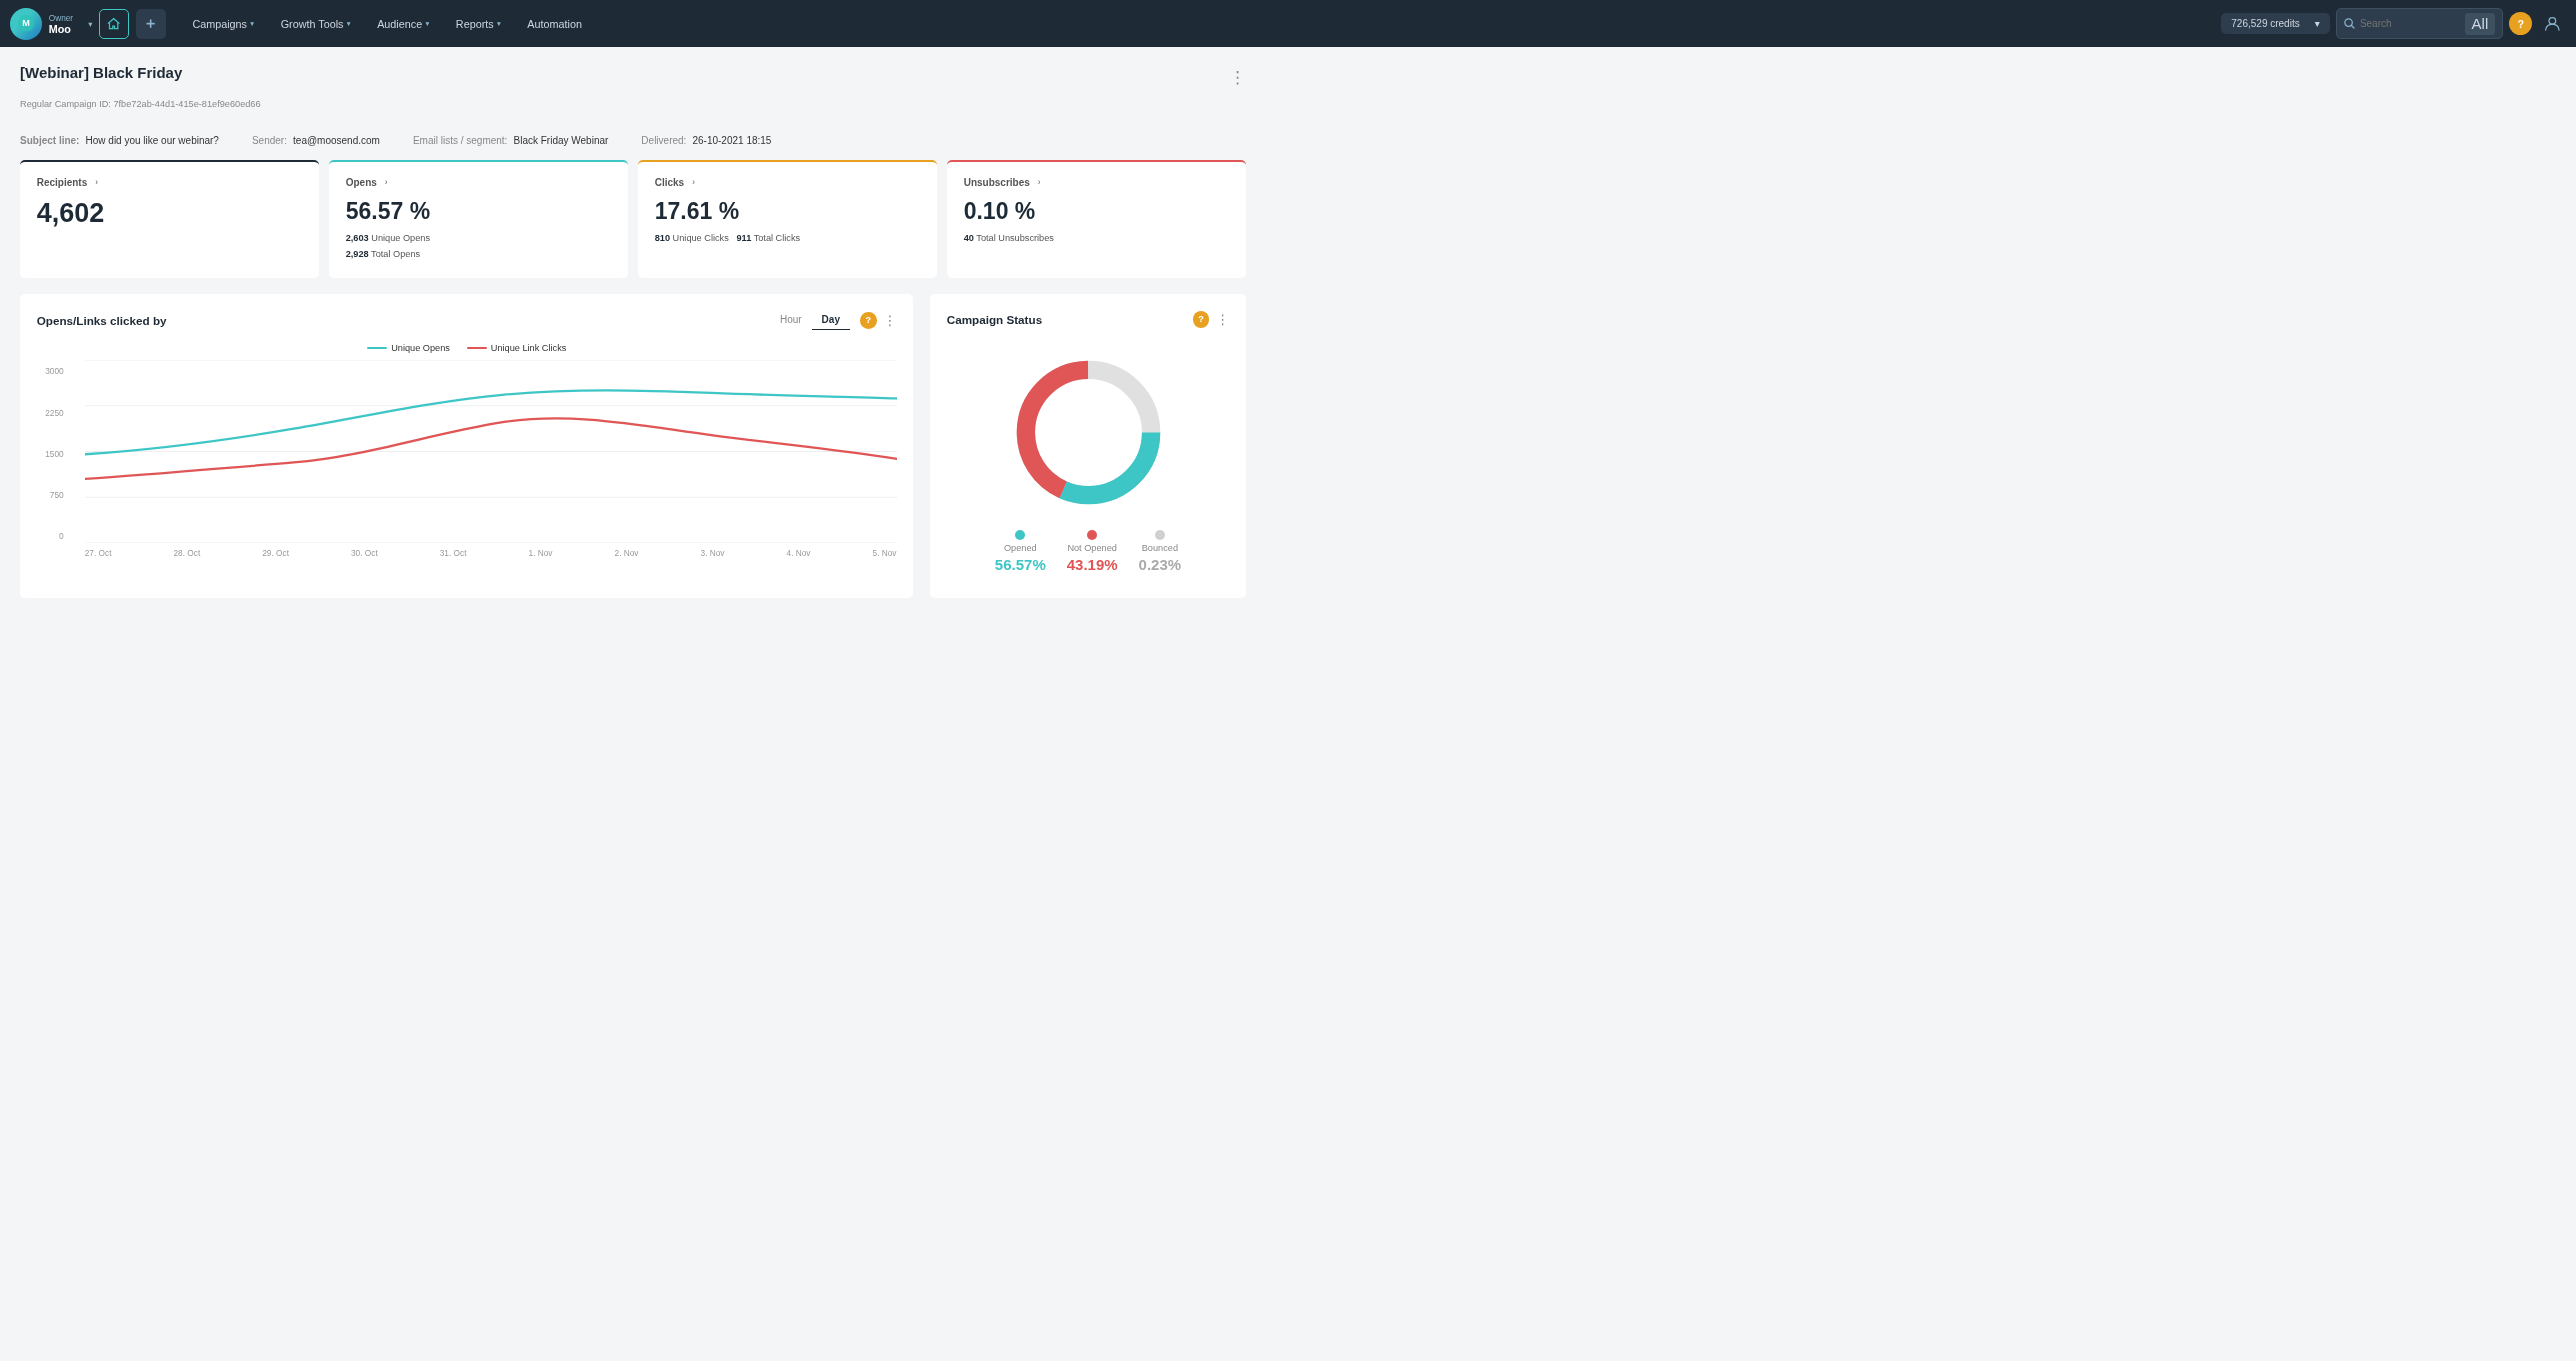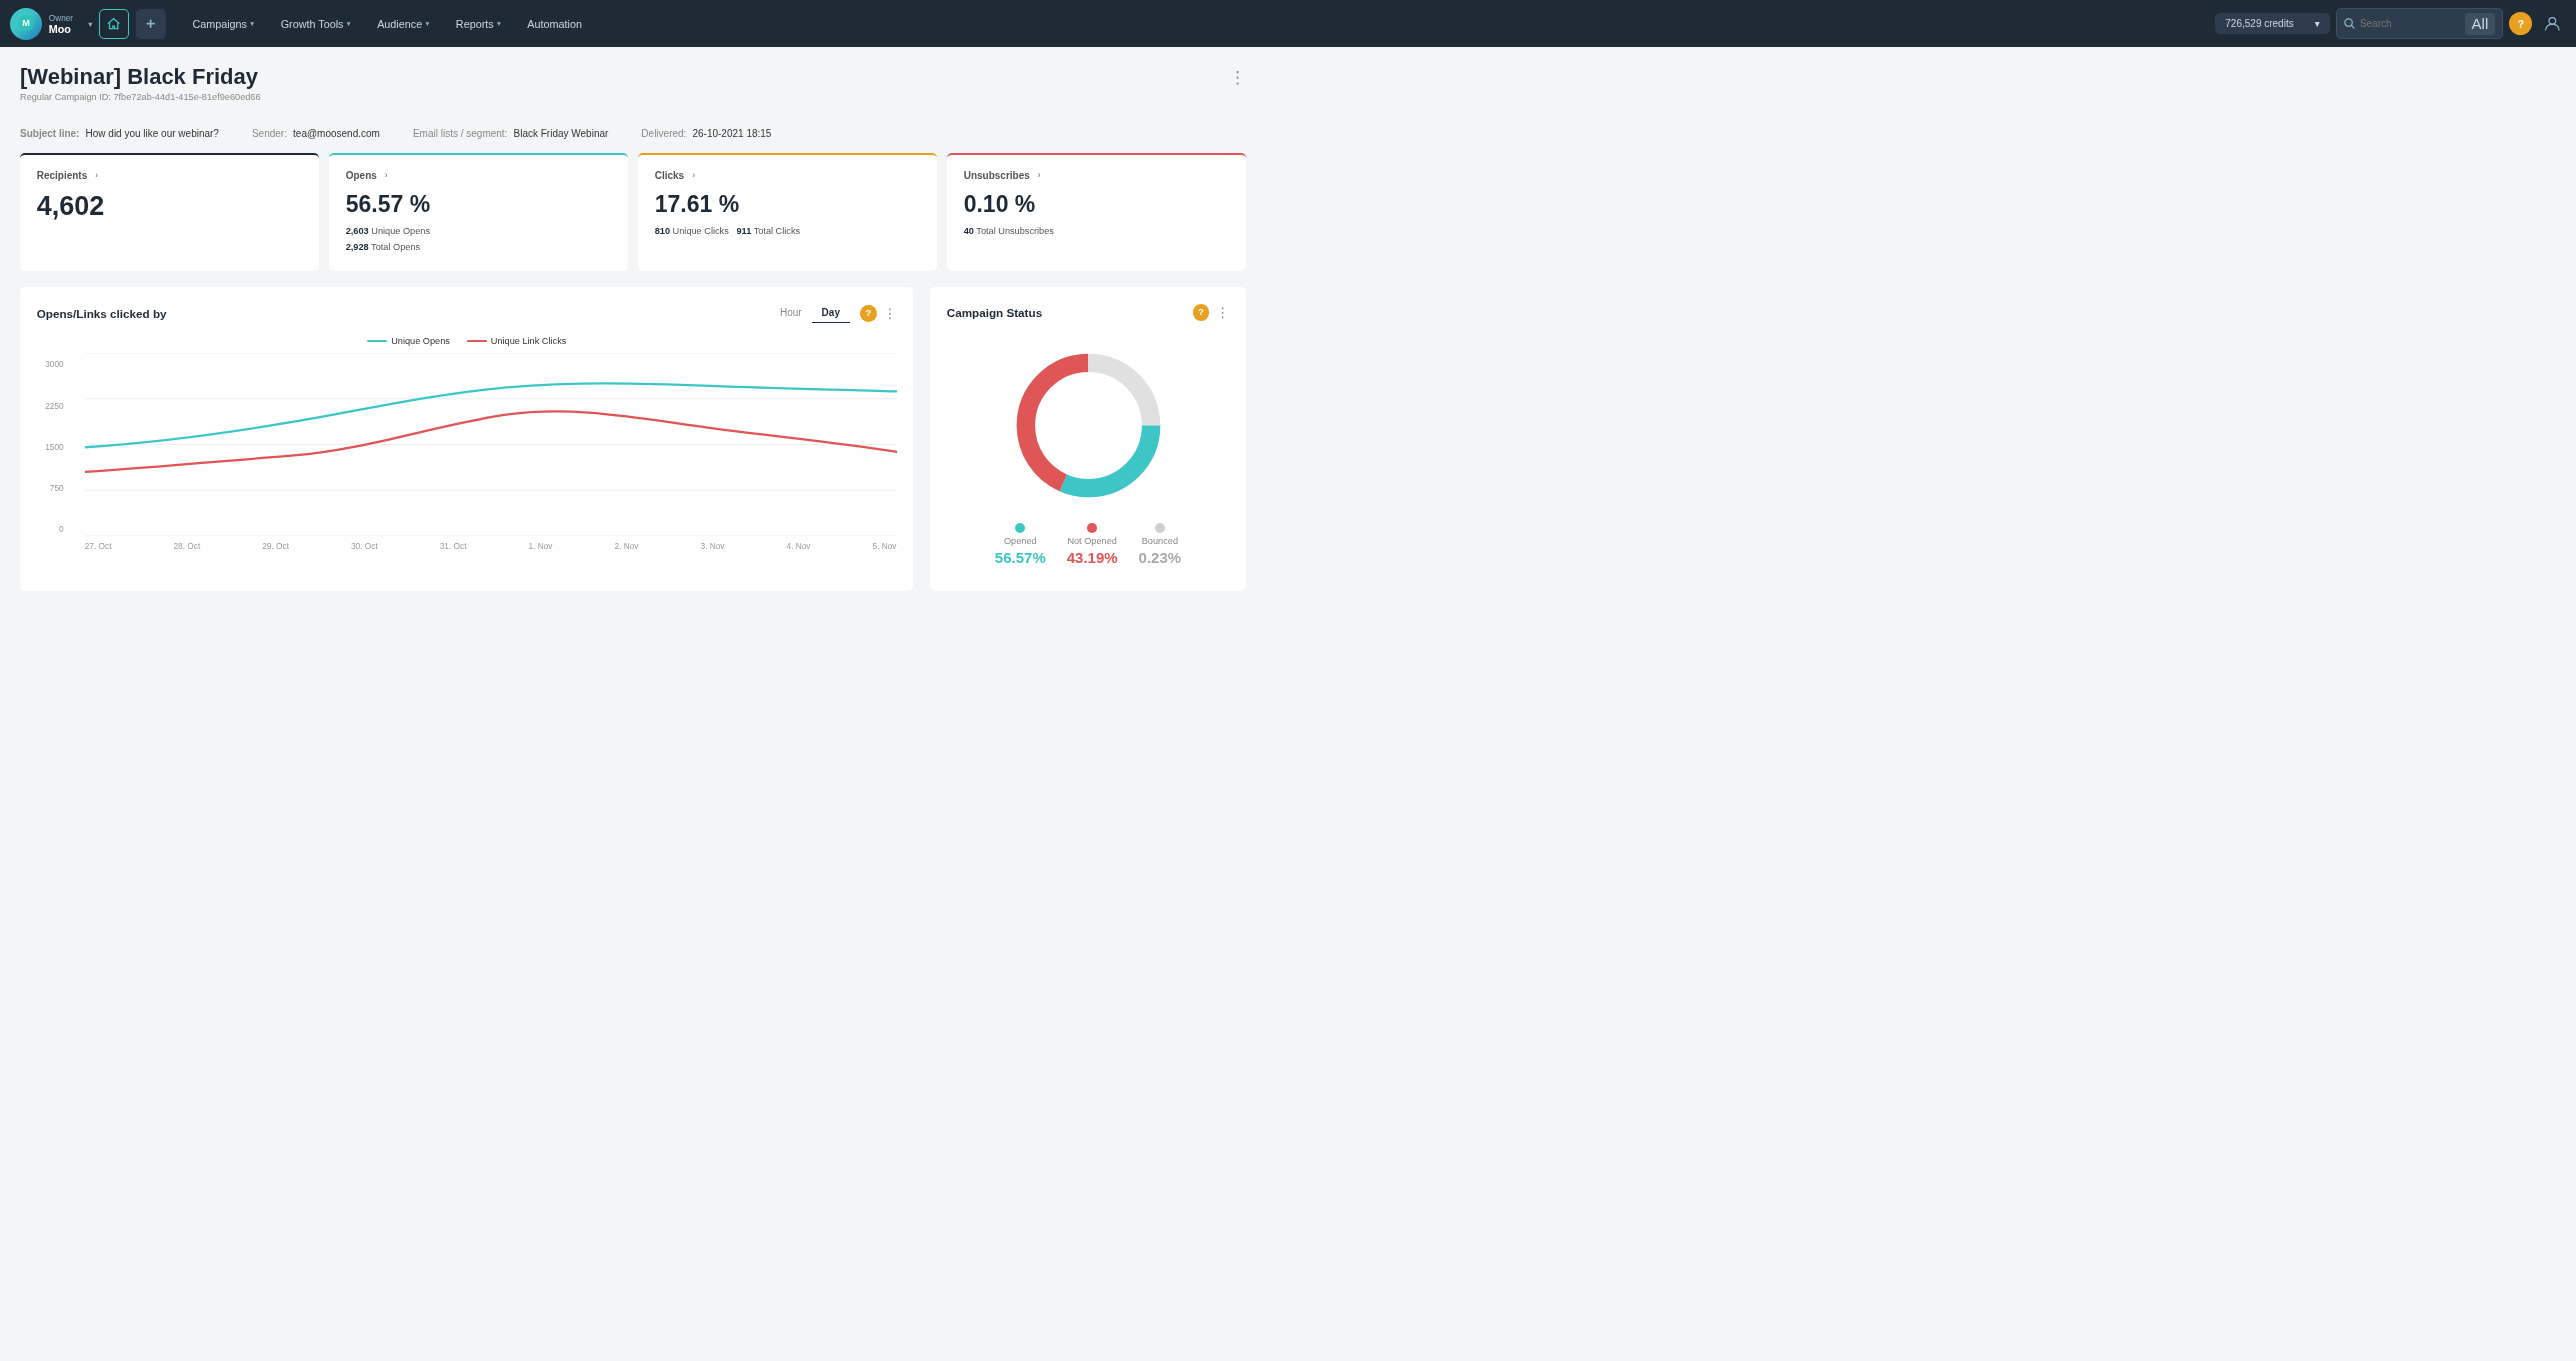--- a/index.html
+++ b/index.html
@@ -37,21 +37,21 @@
     .nav-menu { display: flex; align-items: center; gap: 0; margin-left: 6.7px; flex: 1; }
     .nav-menu-item {
       color: #cdd6e0; font-size: 10.8px; padding: 0 13.3px; height: 47px;
       display: flex; align-items: center; gap: 3.3px; cursor: pointer;
       border: none; background: none; white-space: nowrap;
     }
     .nav-chevron { font-size: 7.5px; color: #8ab4cc; }
     .nav-right { display: flex; align-items: center; gap: 6.7px; margin-left: auto; }
     .credits-btn {
       background: #2e3d4d; border: none; color: #cdd6e0; padding: 5px 10px;
-      border-radius: 5px; cursor: pointer; display: flex; align-items: center; gap: 21px; font-size: 10px;
+      border-radius: 5px; cursor: pointer; display: flex; align-items: center; gap: 15px; font-size: 10px;
     }
     .search-box {
       background: #2e3d4d; border: 0.8px solid #3d5060; border-radius: 5px;
       display: flex; align-items: center; padding: 3.3px 6.7px; gap: 5px; min-width: 150px;
     }
     .search-box input {
       background: none; border: none; color: #cdd6e0; font-size: 10px; outline: none; width: 100px;
     }
     .search-all {
       background: #3d5060; border: none; color: #cdd6e0; padding: 2.5px 6.7px;
@@ -62,21 +62,21 @@
       width: 27px; height: 27px; display: flex; align-items: center; justify-content: center;
     }
     .nav-help-btn {
       width: 23px; height: 23px; border-radius: 50%; background: #e8a020;
       display: flex; align-items: center; justify-content: center;
       color: white; font-weight: 700; font-size: 10.8px; cursor: pointer; border: none;
     }
 
     
     .page-container { padding: 16.7px 20px; max-width: 1266px; }
-    .page-title { font-size: 22px; font-weight: 700; color: #1e2a35; margin-bottom: 2px; }
+    .page-title { font-size: 15px; font-weight: 700; color: #1e2a35; margin-bottom: 18px; }
     .page-subtitle { font-size: 9.2px; color: #888; margin-bottom: 16.7px; }
 
     
     .info-bar {
       display: flex; gap: 33px; align-items: center;
       padding: 10px 0 13.3px 0; font-size: 10px; color: #555;
     }
     .info-bar span { color: #333; }
 
     

